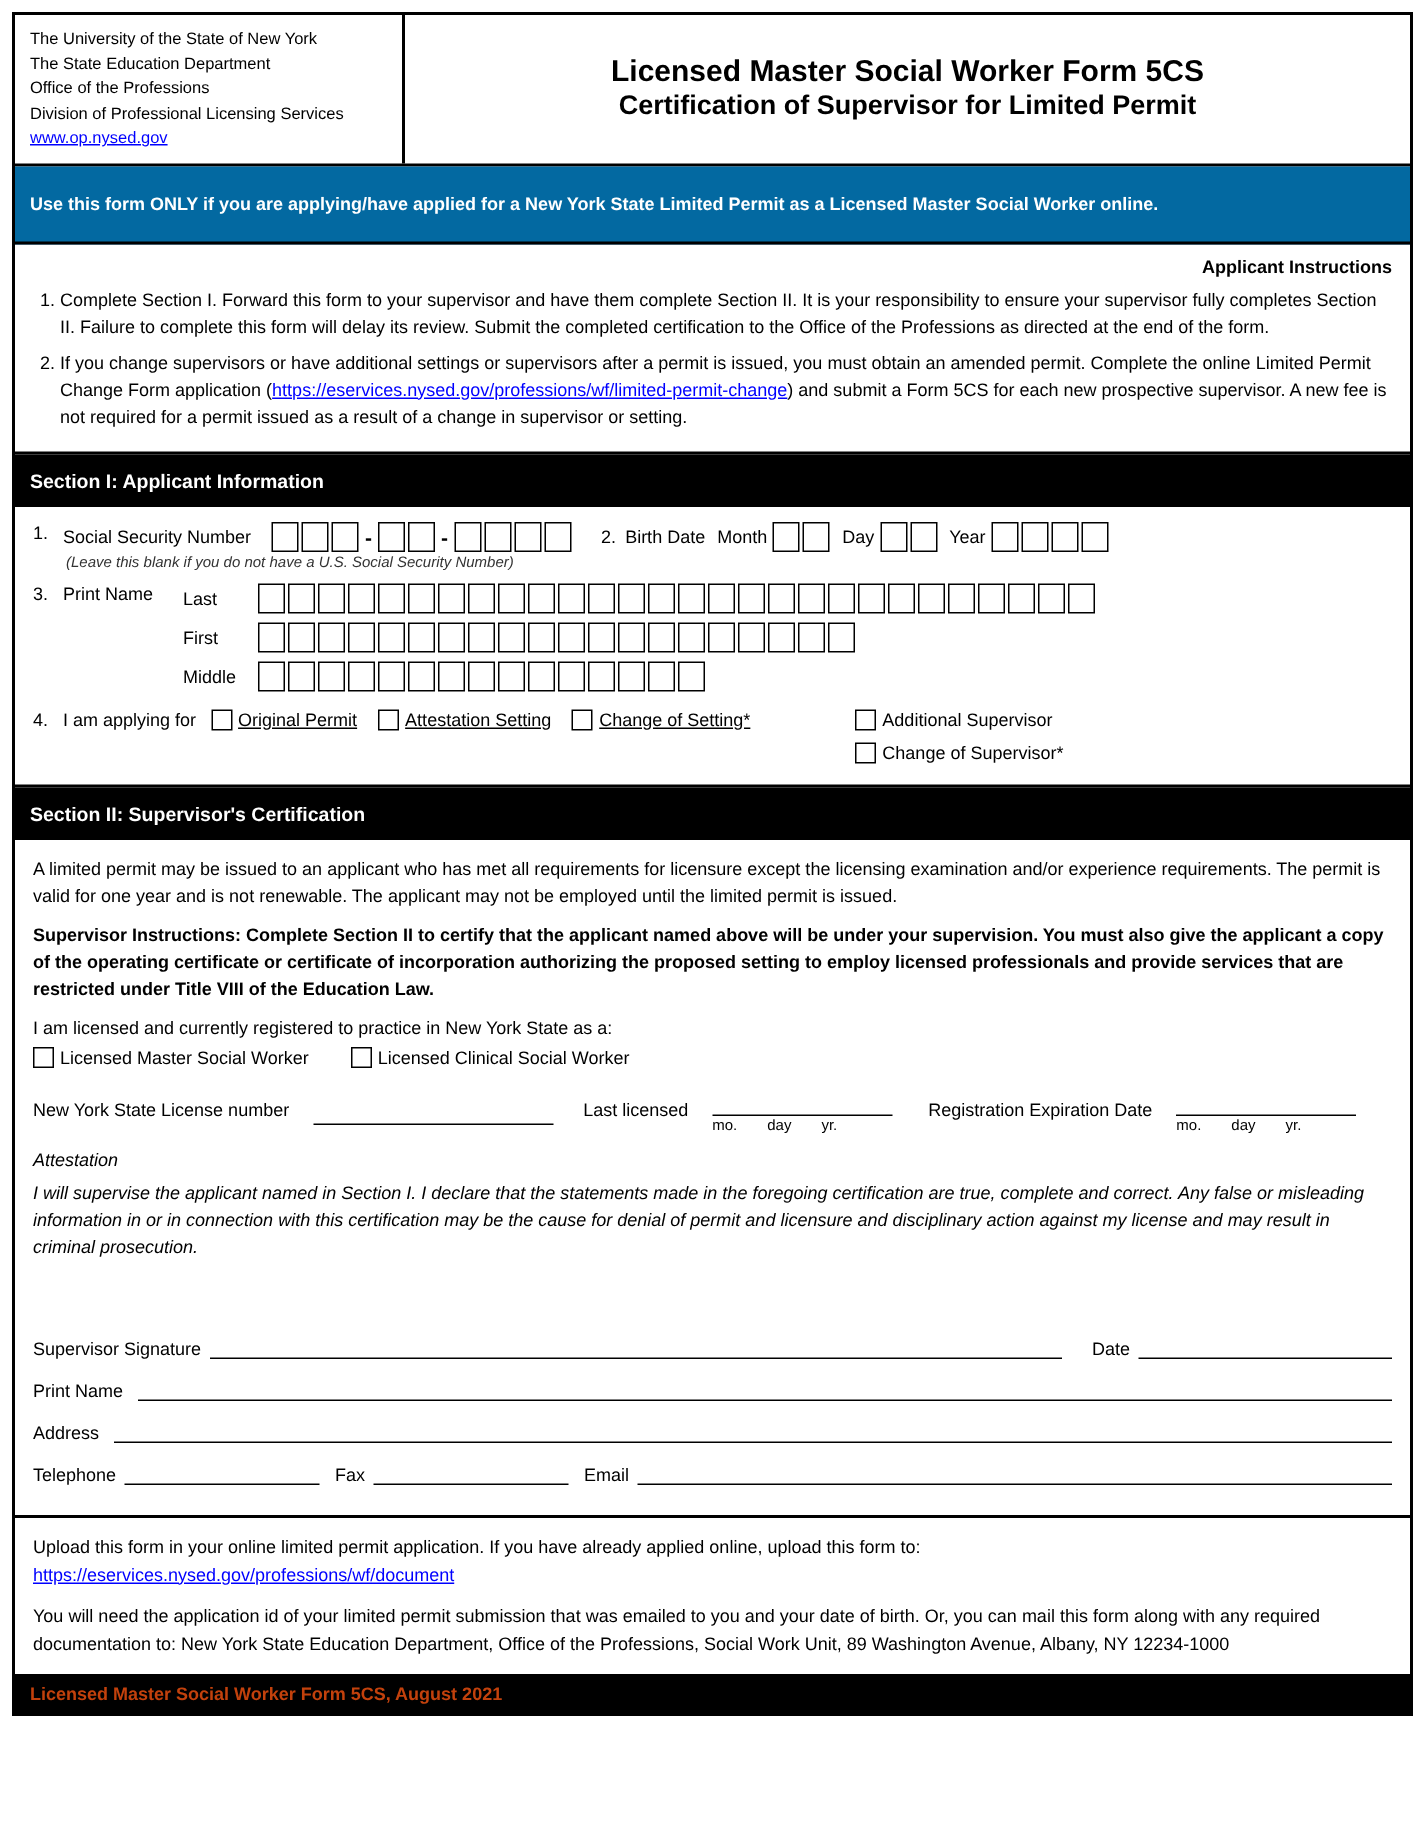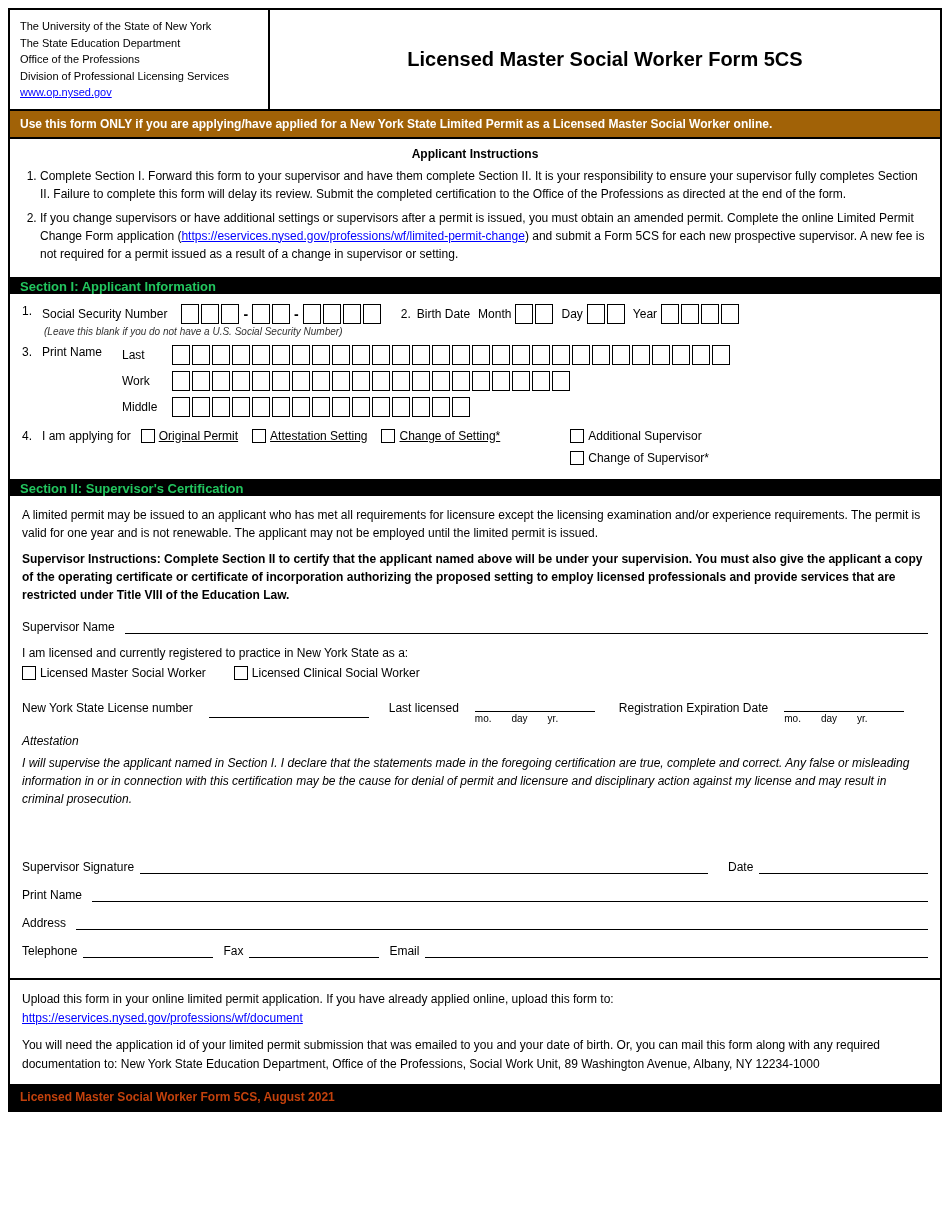--- a/index.html
+++ b/index.html
@@ -44,53 +44,53 @@
     .form-title-main {
       font-size: 20px;
       font-weight: bold;
     }
     .form-title-sub {
       font-size: 18px;
       font-weight: bold;
     }
     
     .notice-bar {
-      background: #a16207;
+      background: #0369a1;
       color: #fff;
-      padding: 6px 10px;
+      padding: 18px 10px;
       font-size: 12px;
       font-weight: bold;
       border-bottom: 2px solid #000;
     }
     
     .instructions-section {
       padding: 8px 12px;
       border-bottom: 2px solid #000;
     }
     .instructions-title {
-      text-align: center;
+      text-align: right;
       font-weight: bold;
       margin-bottom: 6px;
     }
     .instructions-section ol {
       padding-left: 18px;
     }
     .instructions-section ol li {
       margin-bottom: 6px;
       line-height: 1.5;
     }
     .instructions-section a {
       color: #0000FF;
       text-decoration: underline;
     }
     
     .section-header {
       background: #000;
-      color: #22c55e;
-      padding: 0 10px;
+      color: #ffffff;
+      padding: 10px 10px;
       font-size: 13px;
       font-weight: bold;
     }
     
     .section-i-content {
       padding: 10px 12px;
       border-bottom: 2px solid #000;
     }
     .field-note {
       font-size: 10px;
@@ -304,20 +304,21 @@
     <div class="header-left">
       <div>The University of the State of New York</div>
       <div>The State Education Department</div>
       <div>Office of the Professions</div>
       <div>Division of Professional Licensing Services</div>
       <a href="#">www.op.nysed.gov</a>
     </div>
     <div class="header-right">
       <div>
         <div class="form-title-main">Licensed Master Social Worker Form 5CS</div>
+        <div class="form-title-sub">Certification of Supervisor for Limited Permit</div>
       </div>
     </div>
   </div>
 
   <div class="notice-bar">
     <span>Use this form ONLY if you are applying/have applied for a New York State Limited Permit as a Licensed Master Social Worker online.</span>
   </div>
 
   <div class="instructions-section">
     <div class="instructions-title">Applicant Instructions</div>
@@ -417,21 +418,21 @@
             <div class="name-box"></div>
             <div class="name-box"></div>
             <div class="name-box"></div>
             <div class="name-box"></div>
             <div class="name-box"></div>
             <div class="name-box"></div>
           </div>
         </div>
 
         <div class="print-name-row" style="margin-bottom:6px;">
-          <span style="width:50px; display:inline-block;">Work</span>
+          <span style="width:50px; display:inline-block;">First</span>
           <div class="name-boxes">
             <div class="name-box"></div>
             <div class="name-box"></div>
             <div class="name-box"></div>
             <div class="name-box"></div>
             <div class="name-box"></div>
             <div class="name-box"></div>
             <div class="name-box"></div>
             <div class="name-box"></div>
             <div class="name-box"></div>
@@ -510,24 +511,20 @@
   </div>
 
   <div class="section-ii-content">
 
     <div class="section-ii-intro">A limited permit may be issued to an applicant who has met all requirements for licensure except the licensing examination and/or experience requirements. The permit is valid for one year and is not renewable. The applicant may not be employed until the limited permit is issued.</div>
 
     <div class="section-ii-bold">
       <span style="font-weight:bold;">Supervisor Instructions: </span><span>Complete Section II to certify that the applicant named above will be under your supervision. You must also give the applicant a copy of the operating certificate or certificate of incorporation authorizing the proposed setting to employ licensed professionals and provide services that are restricted under Title VIII of the Education Law.</span>
     </div>
 
-    <div class="supervisor-name-row">
-      <span style="margin-right:10px; white-space:nowrap;">Supervisor Name</span>
-      <div class="underline-field-wide"></div>
-    </div>
 
     <div style="margin-bottom:8px;">
       <div style="margin-bottom:6px;">I am licensed and currently registered to practice in New York State as a:</div>
       <div class="licensed-checkboxes">
         <div class="checkbox-item">
           <div class="checkbox-box"></div>
           <span>Licensed Master Social Worker</span>
         </div>
         <div class="checkbox-item" style="margin-left:10px;">
           <div class="checkbox-box"></div>

